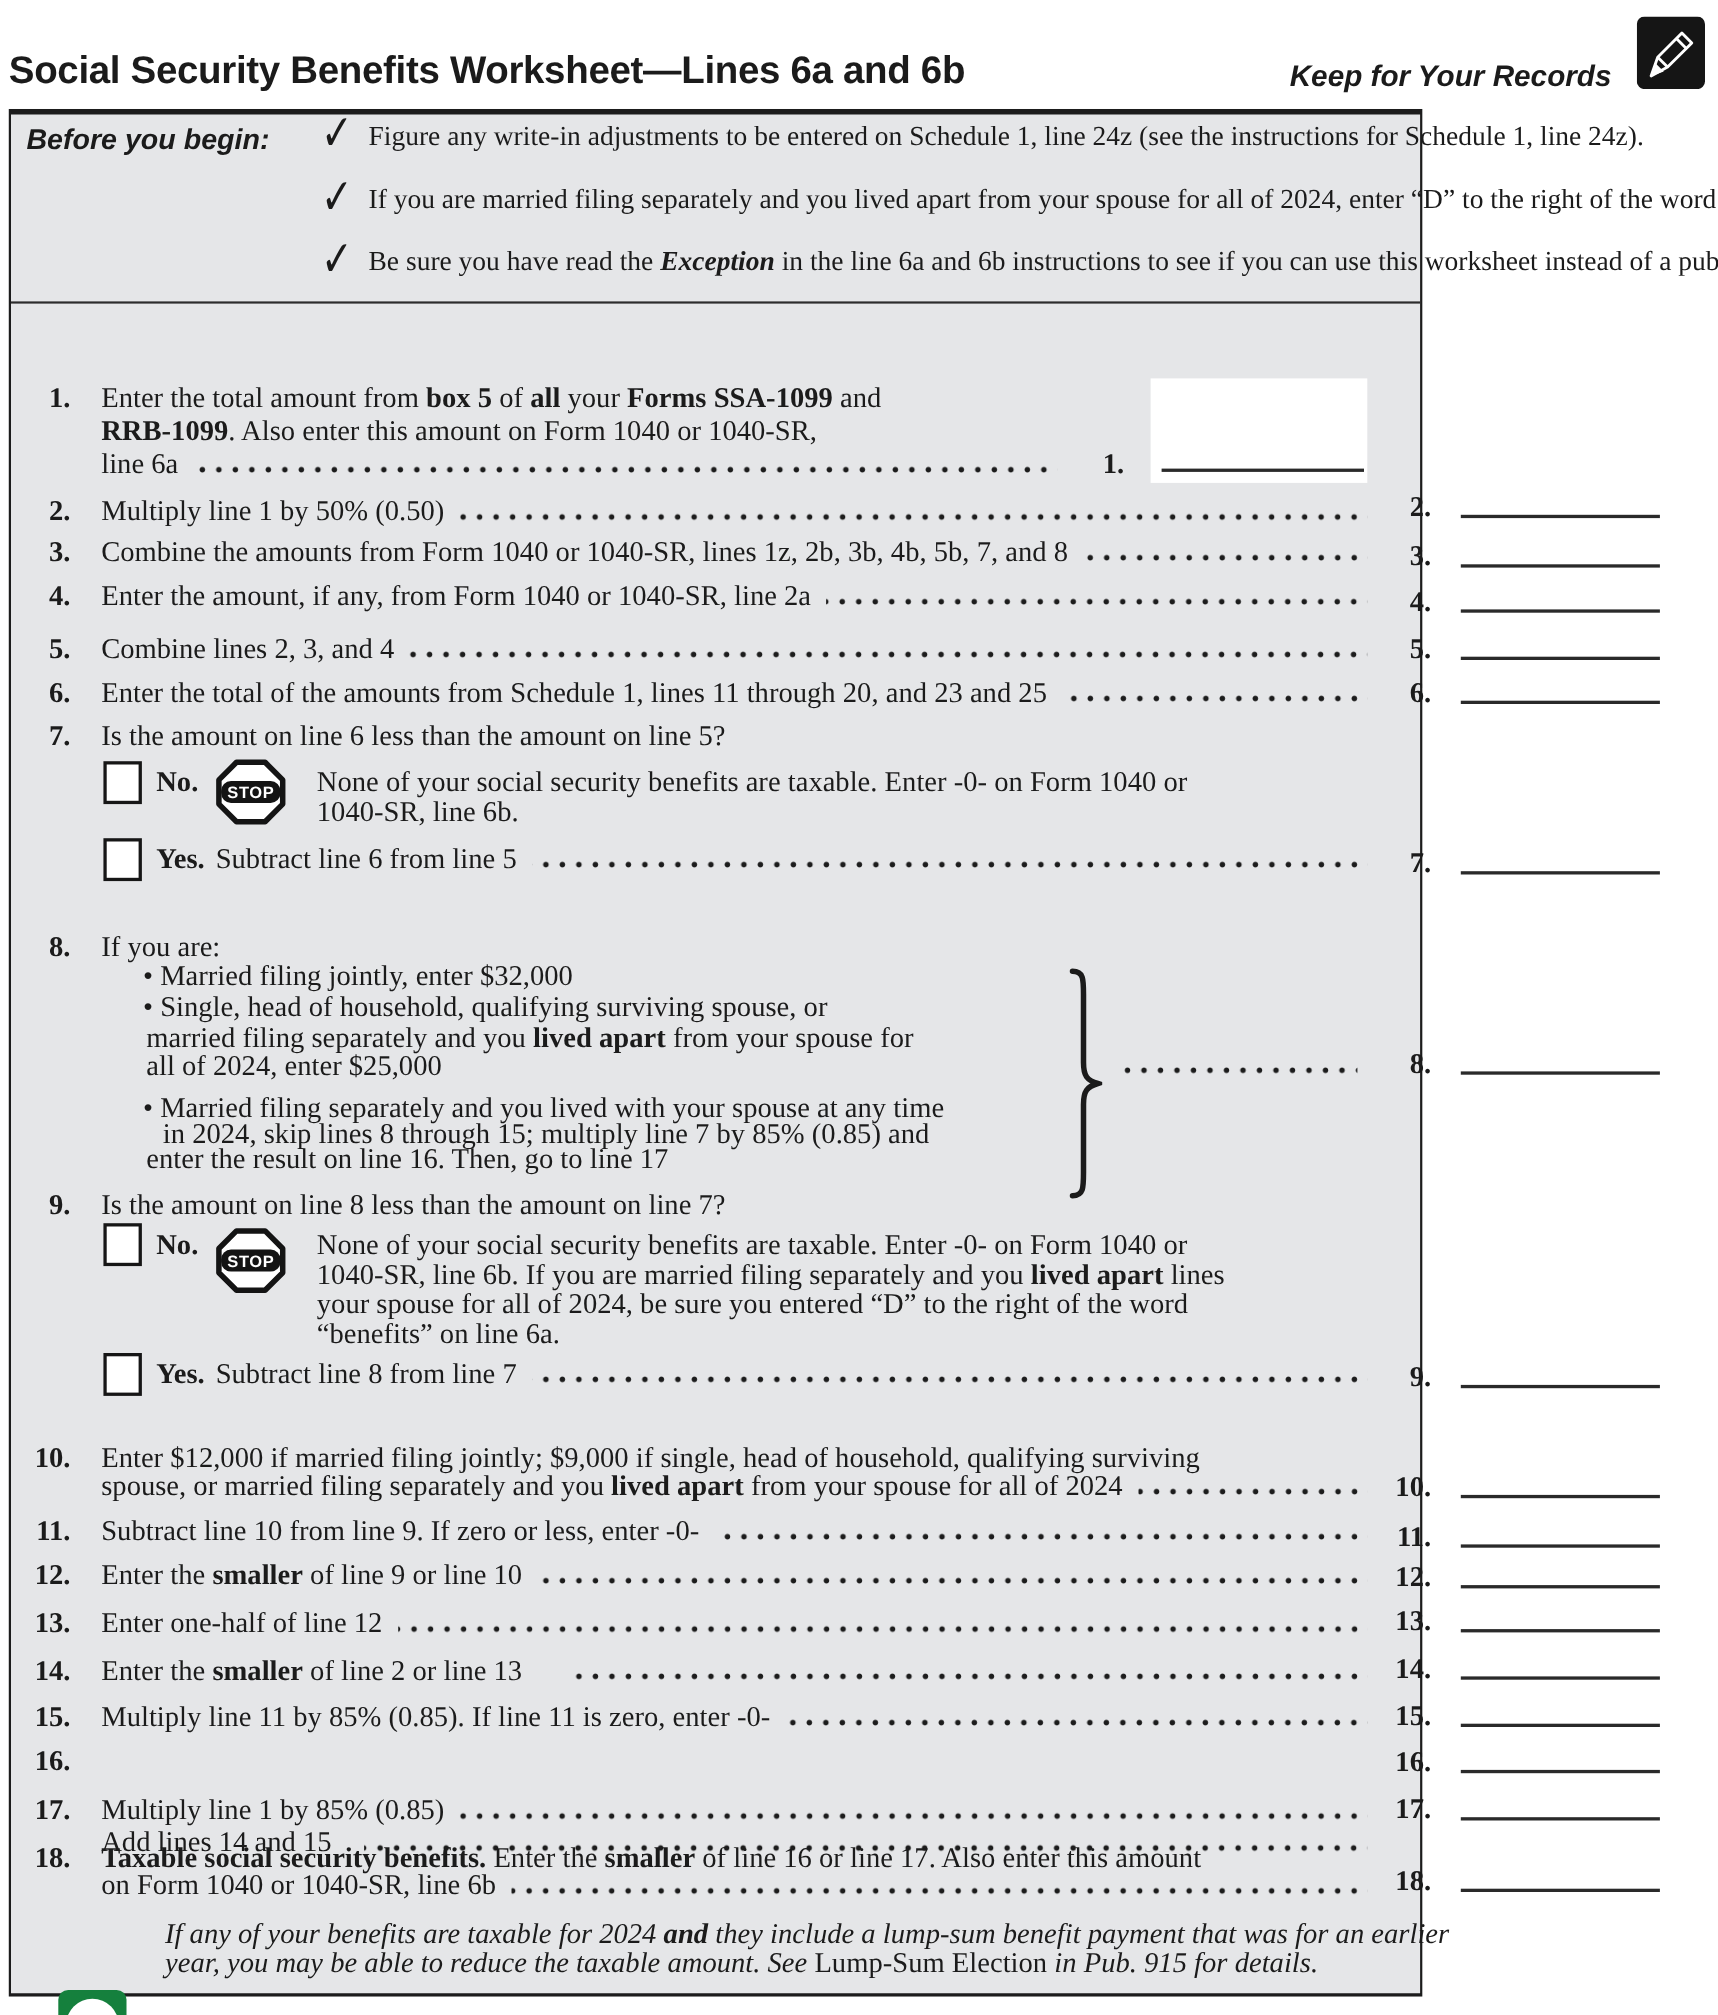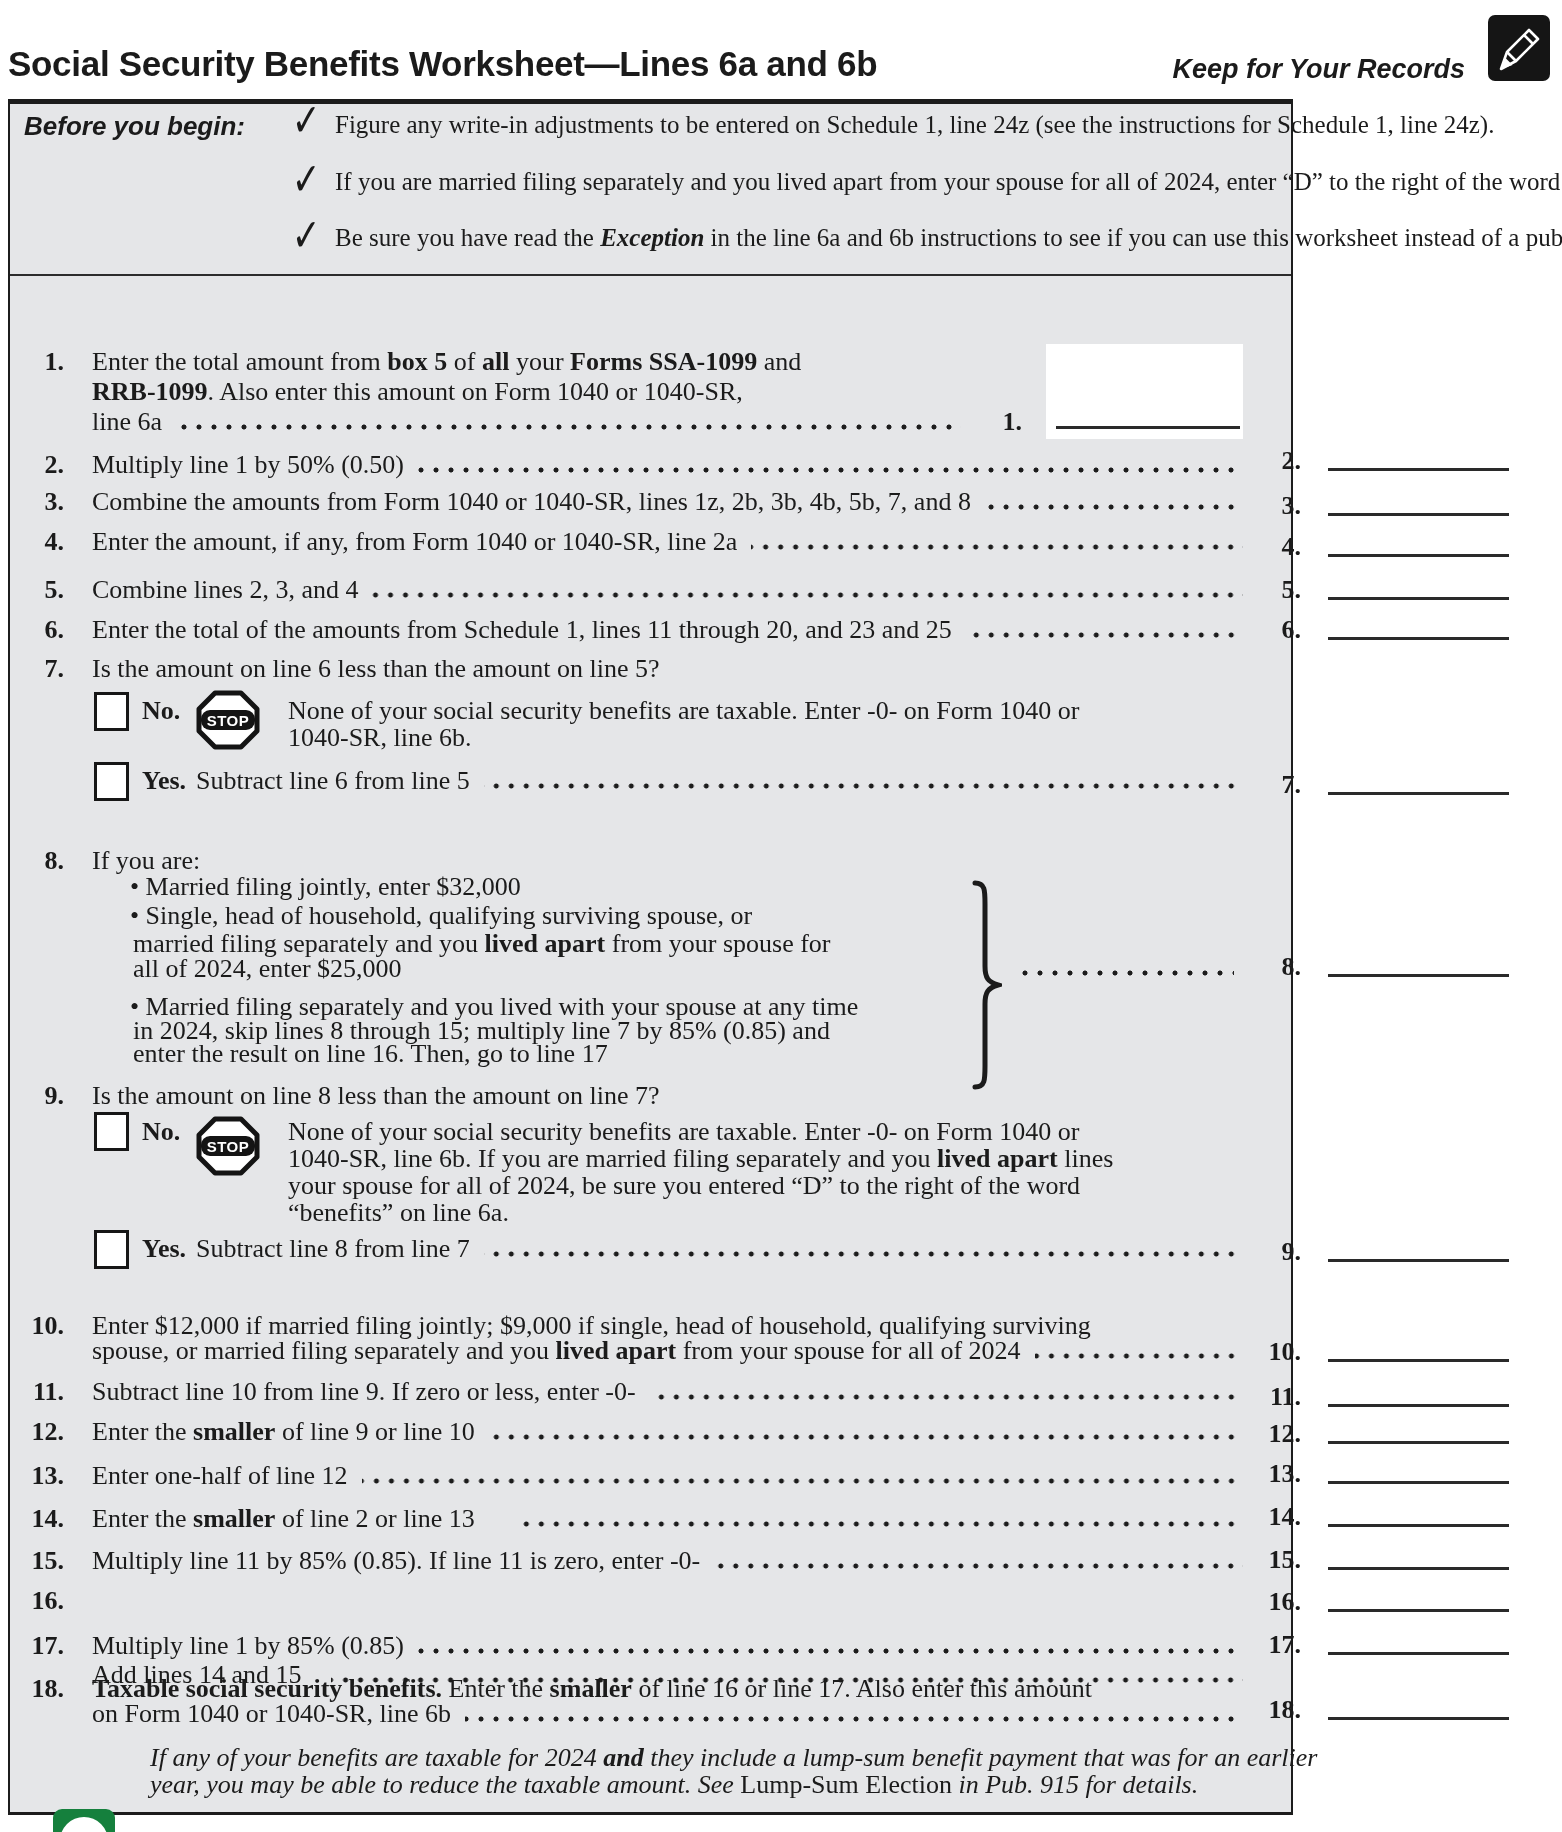--- a/index.html
+++ b/index.html
@@ -186,21 +186,21 @@
       <span class="leader"></span>
   </div>
   <div class="ref" style="top:666px;" data-bind="rows.r7.ref">7.</div>
 
   <div class="txt" style="top:742px;" data-bind="rows.r8.intro">If you are:</div>
   <div class="txt" style="left:120px;top:768px;" data-bind="rows.r8.b1">• Married filing jointly, enter $32,000</div>
   <div class="txt" style="left:120px;top:797px;" data-bind="rows.r8.b2a">• Single, head of household, qualifying surviving spouse, or</div>
   <div class="txt" style="left:123px;top:825px;" data-bind-rich="rows.r8.b2b"><span>married filing separately and you </span><span class="b">lived apart</span><span> from your spouse for</span></div>
   <div class="txt" style="left:123px;top:850px;" data-bind="rows.r8.b2c">all of 2024, enter $25,000</div>
   <div class="txt" style="left:120px;top:888px;" data-bind="rows.r8.b3a">• Married filing separately and you lived with your spouse at any time</div>
-  <div class="txt" style="left:123px;top:912px;" data-bind="rows.r8.b3b">in 2024, skip lines 8 through 15; multiply line 7 by 85% (0.85) and</div>
+  <div class="txt" style="left:138px;top:912px;" data-bind="rows.r8.b3b">in 2024, skip lines 8 through 15; multiply line 7 by 85% (0.85) and</div>
   <div class="txt" style="left:123px;top:935px;" data-bind="rows.r8.b3c">enter the result on line 16. Then, go to line 17</div>
   <div class="brace">
     <svg width="32" height="210" viewBox="0 0 32 210">
       <path d="M5 3 C15 3 15 10 15 24 L15 86 C15 98 18 102 28 105 C18 108 15 112 15 124 L15 186 C15 200 15 207 5 207" fill="none" stroke="#1b1b1b" stroke-width="5" stroke-linecap="round"></path>
     </svg>
   </div>
   <div class="leader8"></div>
   <div class="ref" style="top:848px;" data-bind="rows.r8.ref">8.</div>
 
   <div class="txt" style="top:977px;" data-bind="rows.r9.question">Is the amount on line 8 less than the amount on line 7?</div>

